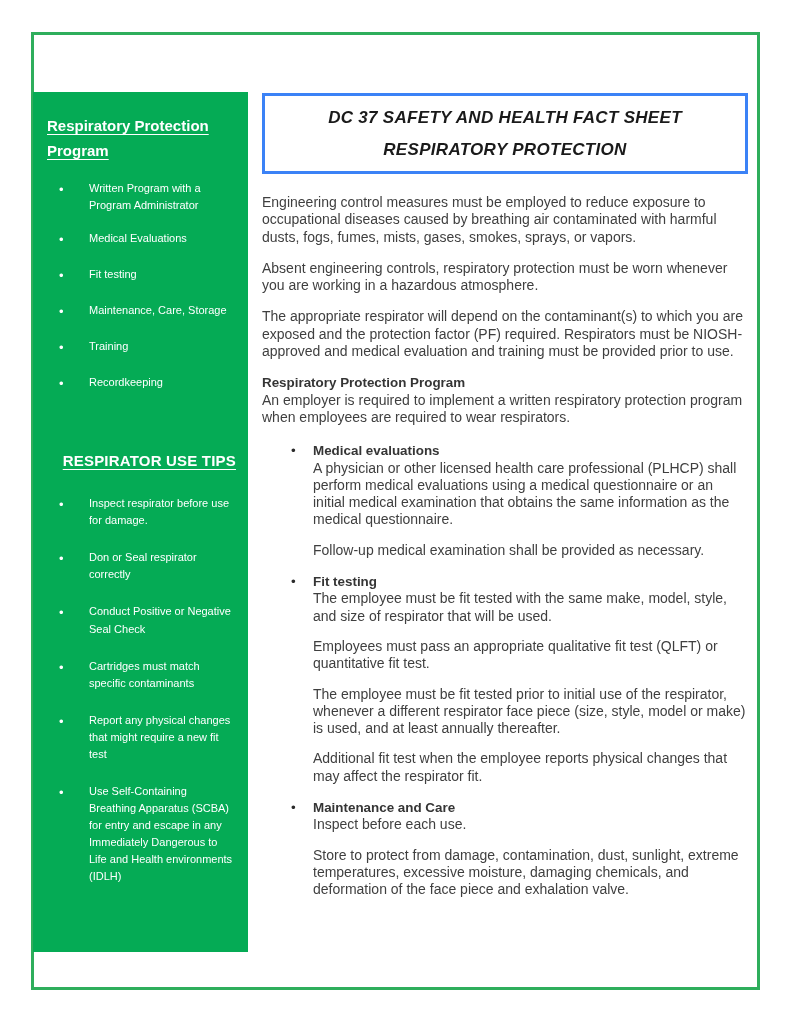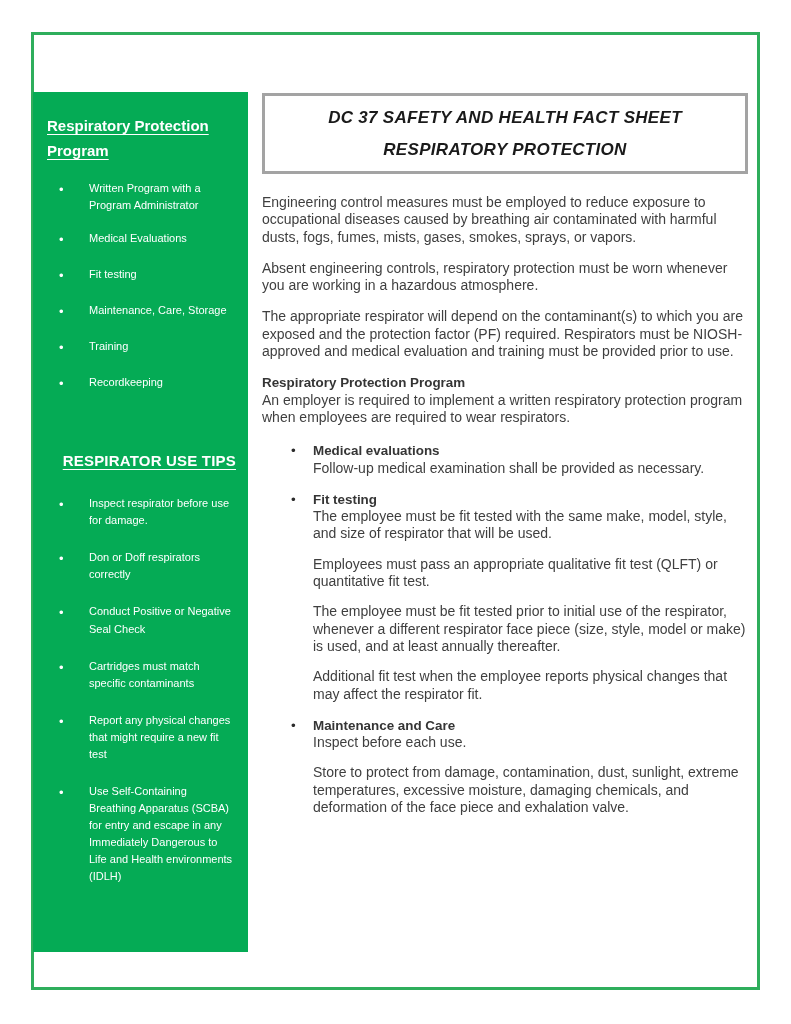--- a/index.html
+++ b/index.html
@@ -57,21 +57,21 @@
   .tips .side-item { margin-bottom: 20px; }
 
   
   .main {
     position: absolute;
     left: 262px; top: 93px;
     width: 486px;
     color: #3f3f3f;
   }
   .title-box {
-    border: 3px solid #a3a3a3;
+    border: 3px solid #3b82f6;
     height: 81px;
     display: flex;
     flex-direction: column;
     justify-content: center;
     align-items: center;
     gap: 15px;
     background: #ffffff;
     margin-bottom: 20px;
   }
   .title-line {
@@ -145,21 +145,21 @@
     </ul>
 
     <div class="tips-heading">RESPIRATOR USE TIPS</div>
     <ul class="side-list tips">
       <li class="side-item">
         <span class="dot">•</span>
         <span class="txt">Inspect respirator before use for damage.</span>
       </li>
       <li class="side-item">
         <span class="dot">•</span>
-        <span class="txt">Don or Doff respirators correctly</span>
+        <span class="txt">Don or Seal respirator correctly</span>
       </li>
       <li class="side-item">
         <span class="dot">•</span>
         <span class="txt">Conduct Positive or Negative Seal Check</span>
       </li>
       <li class="side-item">
         <span class="dot">•</span>
         <span class="txt">Cartridges must match specific contaminants</span>
       </li>
       <li class="side-item">
@@ -186,20 +186,21 @@
     <div>
       <div class="section-heading">Respiratory Protection Program</div>
       <p class="para" style="margin-bottom:16px;">An employer is required to implement a written respiratory protection program when employees are required to wear respirators.</p>
     </div>
 
     <ul class="bullets">
       <li class="bullet-item">
         <span class="dot">•</span>
         <div class="bullet-body">
           <div class="bullet-title">Medical evaluations</div>
+          <p class="para">A physician or other licensed health care professional (PLHCP) shall perform medical evaluations using a medical questionnaire or an initial medical examination that obtains the same information as the medical questionnaire.</p>
           <p class="para">Follow-up medical examination shall be provided as necessary.</p>
         </div>
       </li>
       <li class="bullet-item">
         <span class="dot">•</span>
         <div class="bullet-body">
           <div class="bullet-title">Fit testing</div>
           <p class="para">The employee must be fit tested with the same make, model, style, and size of respirator that will be used.</p>
           <p class="para">Employees must pass an appropriate qualitative fit test (QLFT) or quantitative fit test.</p>
           <p class="para">The employee must be fit tested prior to initial use of the respirator, whenever a different respirator face piece (size, style, model or make) is used, and at least annually thereafter.</p>

